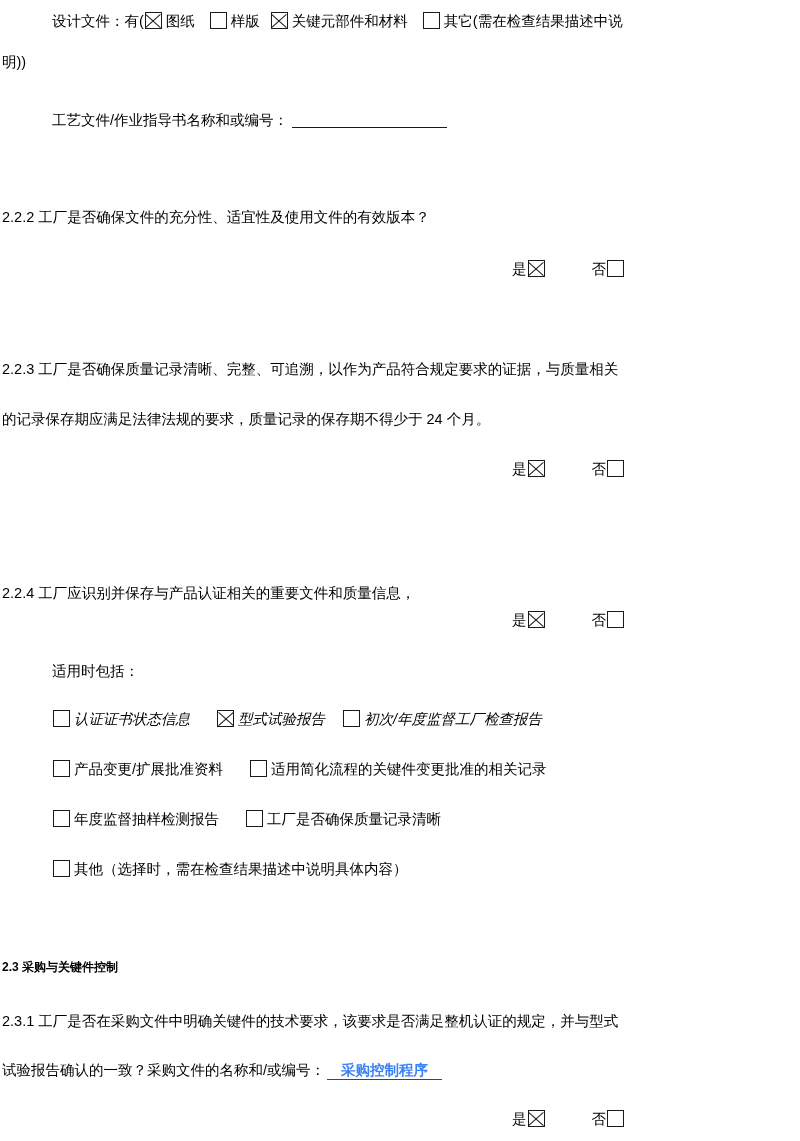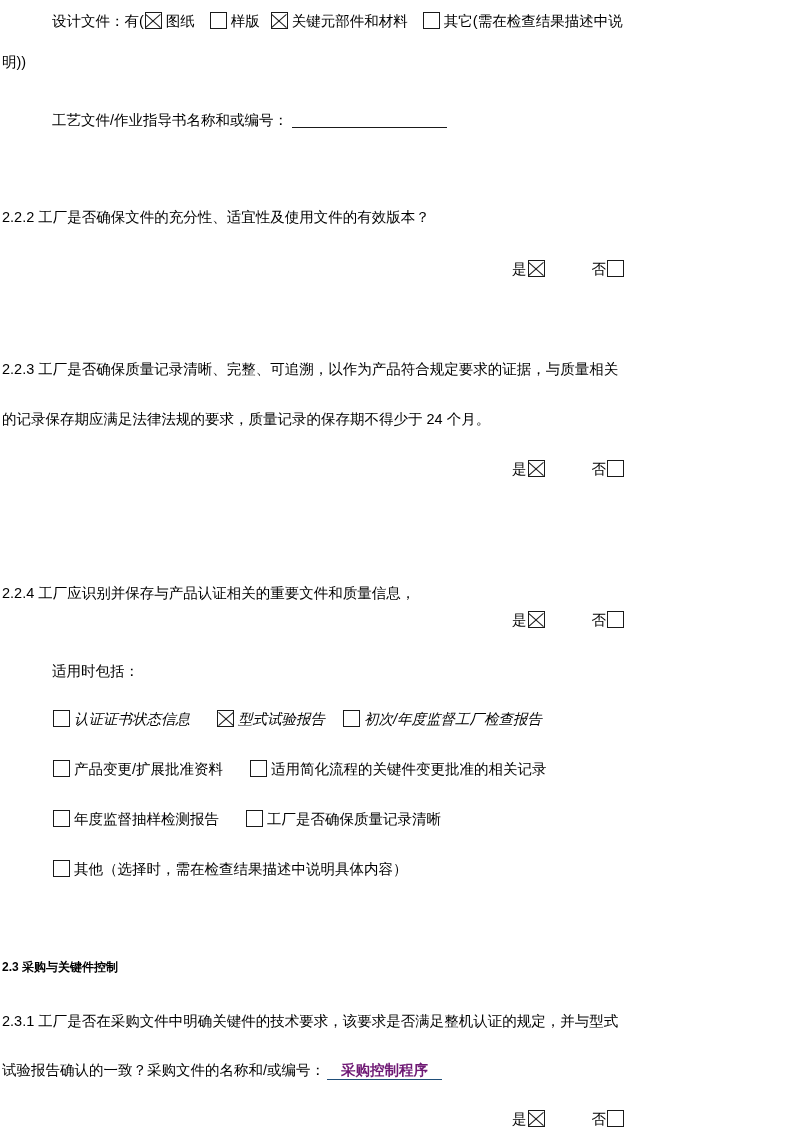--- a/index.html
+++ b/index.html
@@ -60,21 +60,21 @@
   .underline-blank {
     display: inline-block;
     border-bottom: 1.2px solid #1a1a1a;
     width: 155px;
     height: 14px;
     vertical-align: -3px;
     margin-left: 4px;
   }
 
   .filled-blue {
-    color: #701a75;
+    color: #3b82f6;
     font-weight: bold;
     border-bottom: 1.3px solid #1f4e79;
     padding: 0 14px 1px 14px;
     display: inline-block;
     margin-left: 2px;
   }
 
   .yn {
     position: absolute;
     white-space: nowrap;

